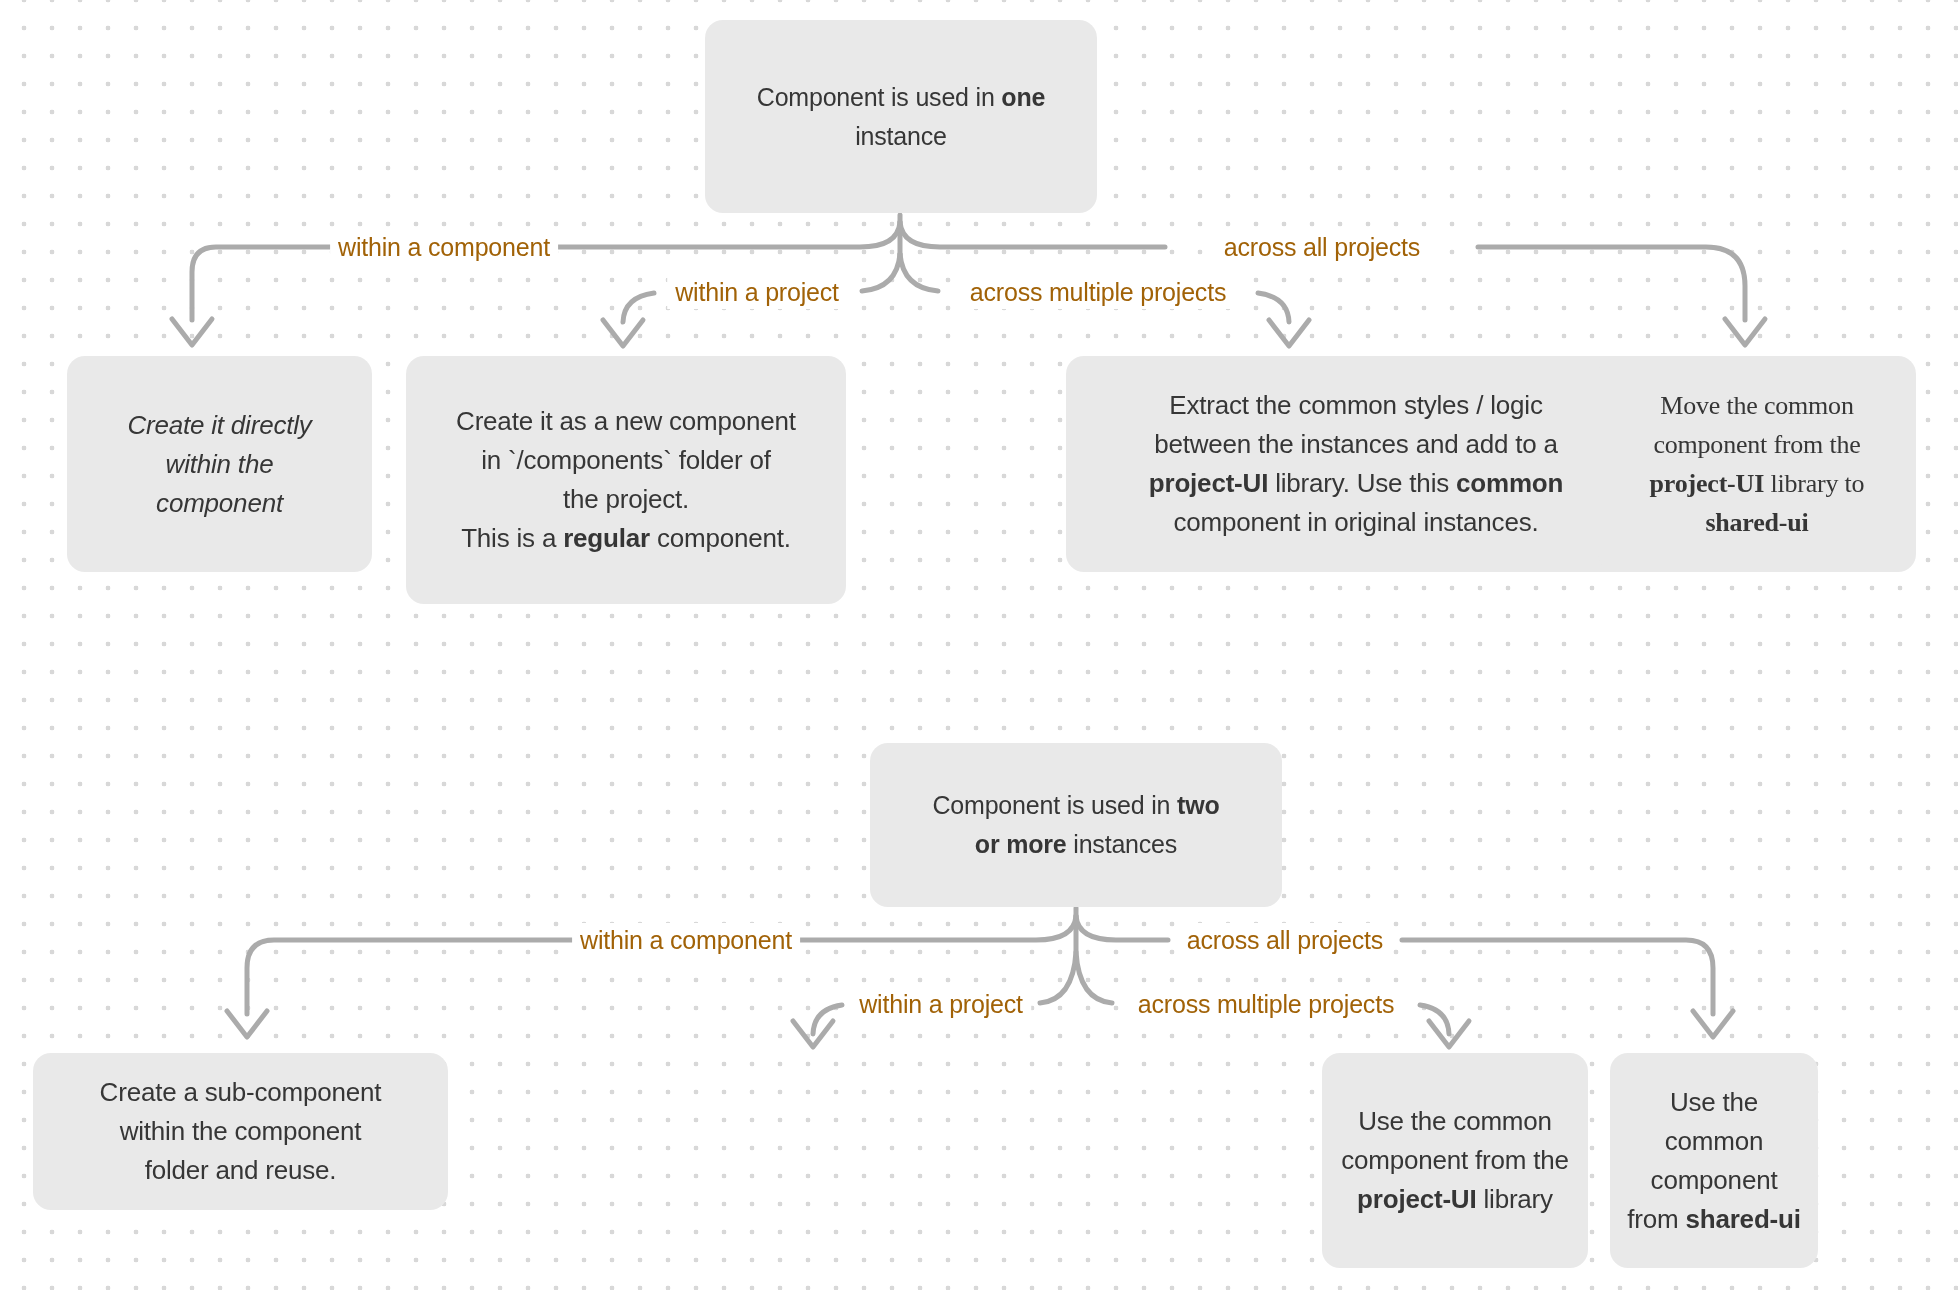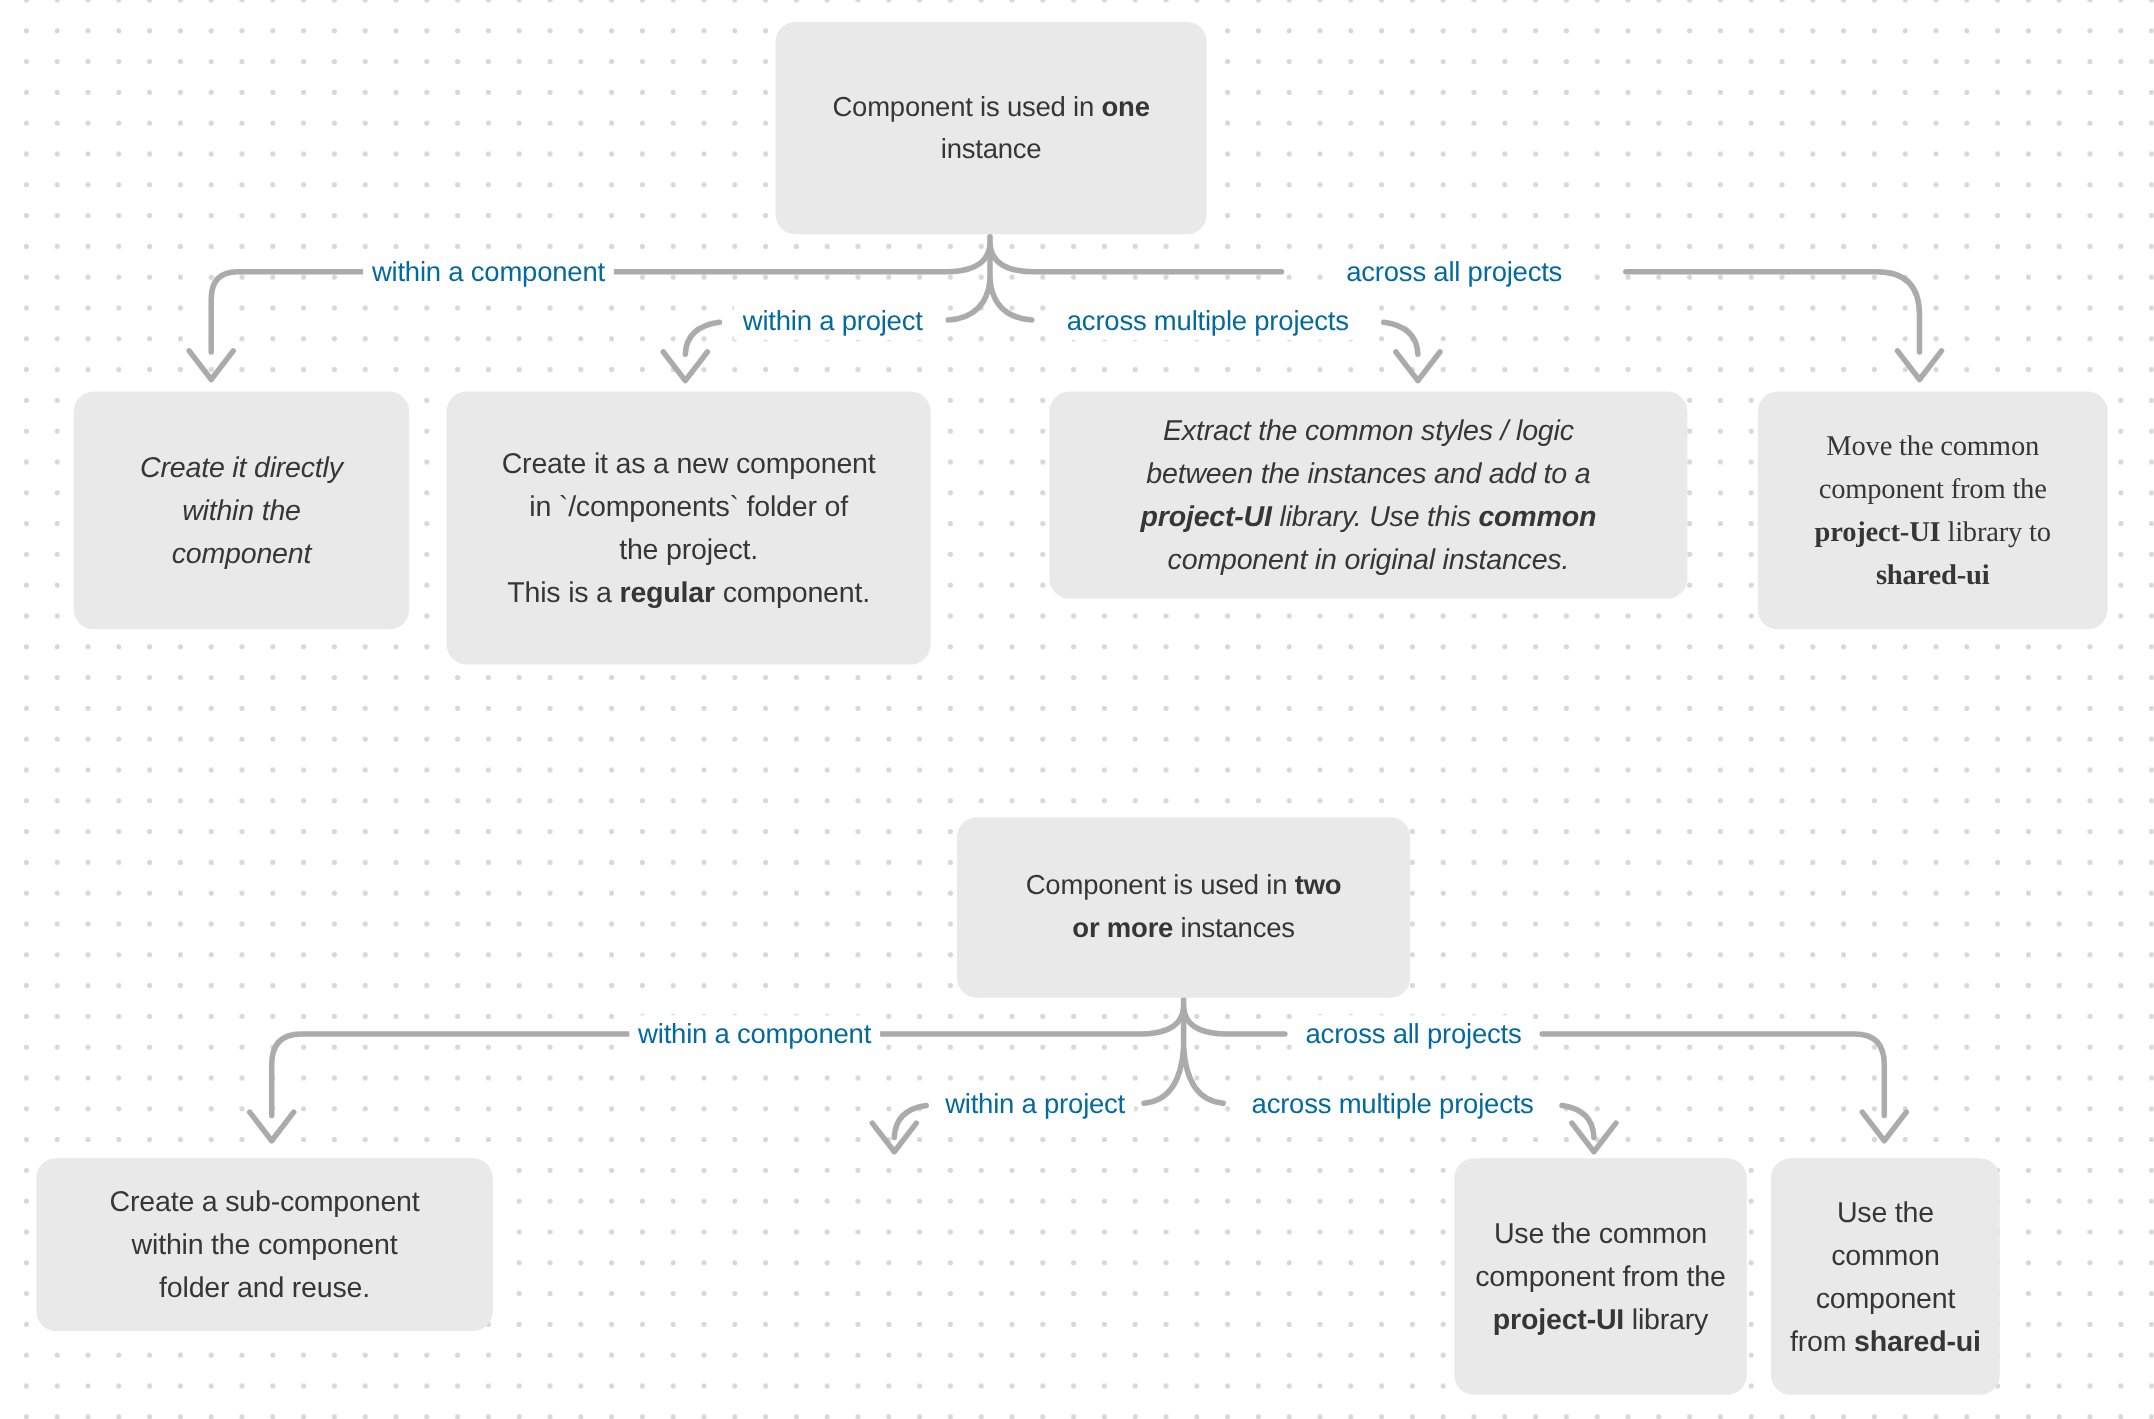--- a/index.html
+++ b/index.html
@@ -24,30 +24,30 @@
     color:#363636;
     font-size:26px;line-height:39px;letter-spacing:-0.2px;
     padding:10px 14px;box-sizing:border-box;
   }
   .node b{font-weight:700;}
   .root-node{font-size:25px;}
   .branch-label{
     position:absolute;
     transform:translate(-50%,-50%);
     white-space:nowrap;
-    color:#0369a1;
+    color:#a16207;
     font-size:25px;line-height:30px;letter-spacing:-0.2px;
     background:#ffffff;
     padding:2px 8px;
   }
   
   .n-top-root   {left:705px;  top:20px;   width:392px; height:193px;}
   .n-top-a      {left:67px;   top:356px;  width:305px; height:216px;font-style:italic;}
   .n-top-b      {left:406px;  top:356px;  width:440px; height:248px;}
-  .n-top-c      {left:954px; top:356px;  width:580px; height:188px;font-style:italic;}
+  .n-top-c      {left:1066px; top:356px;  width:580px; height:216px;}
   .n-top-d      {left:1598px; top:356px;  width:318px; height:216px;font-family:Liberation Serif, serif;}
   .l-top-wc     {left:444px;  top:247px;}
   .l-top-wp     {left:757px;  top:292px;}
   .l-top-amp    {left:1098px; top:292px;}
   .l-top-aap    {left:1322px; top:247px;}
   
   .n-bot-root   {left:870px;  top:743px;  width:412px; height:164px;text-align:center;}
   .n-bot-e      {left:33px;   top:1053px; width:415px; height:157px;}
   .n-bot-f      {left:483px;  top:1053px; width:657px; height:215px;}
   .n-bot-g      {left:1322px; top:1053px; width:266px; height:215px; padding:10px 10px;}

